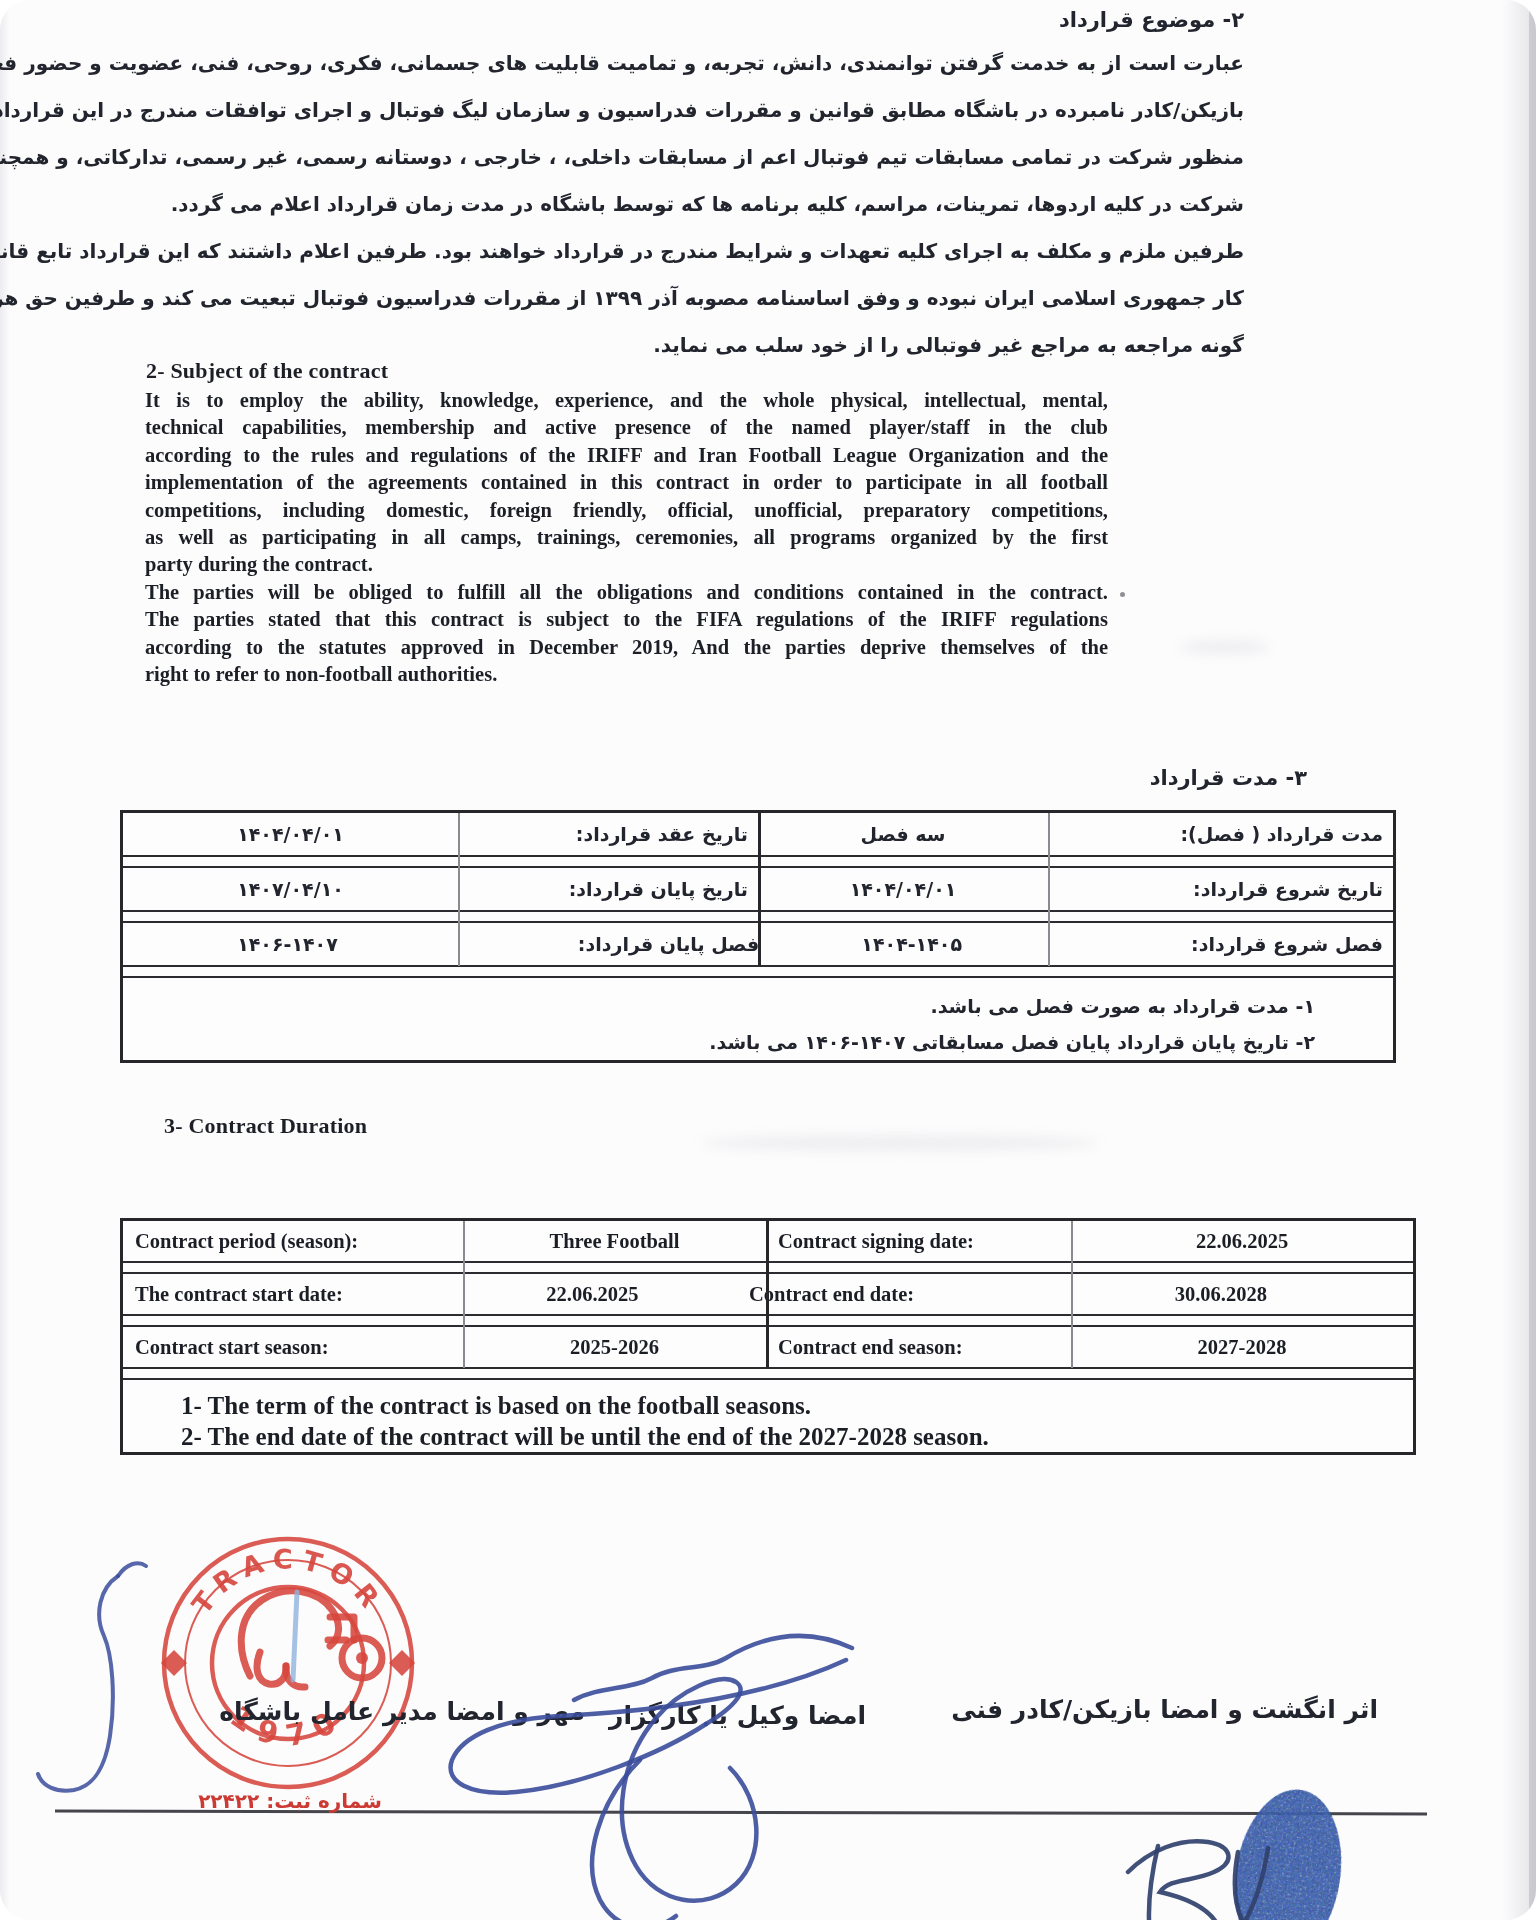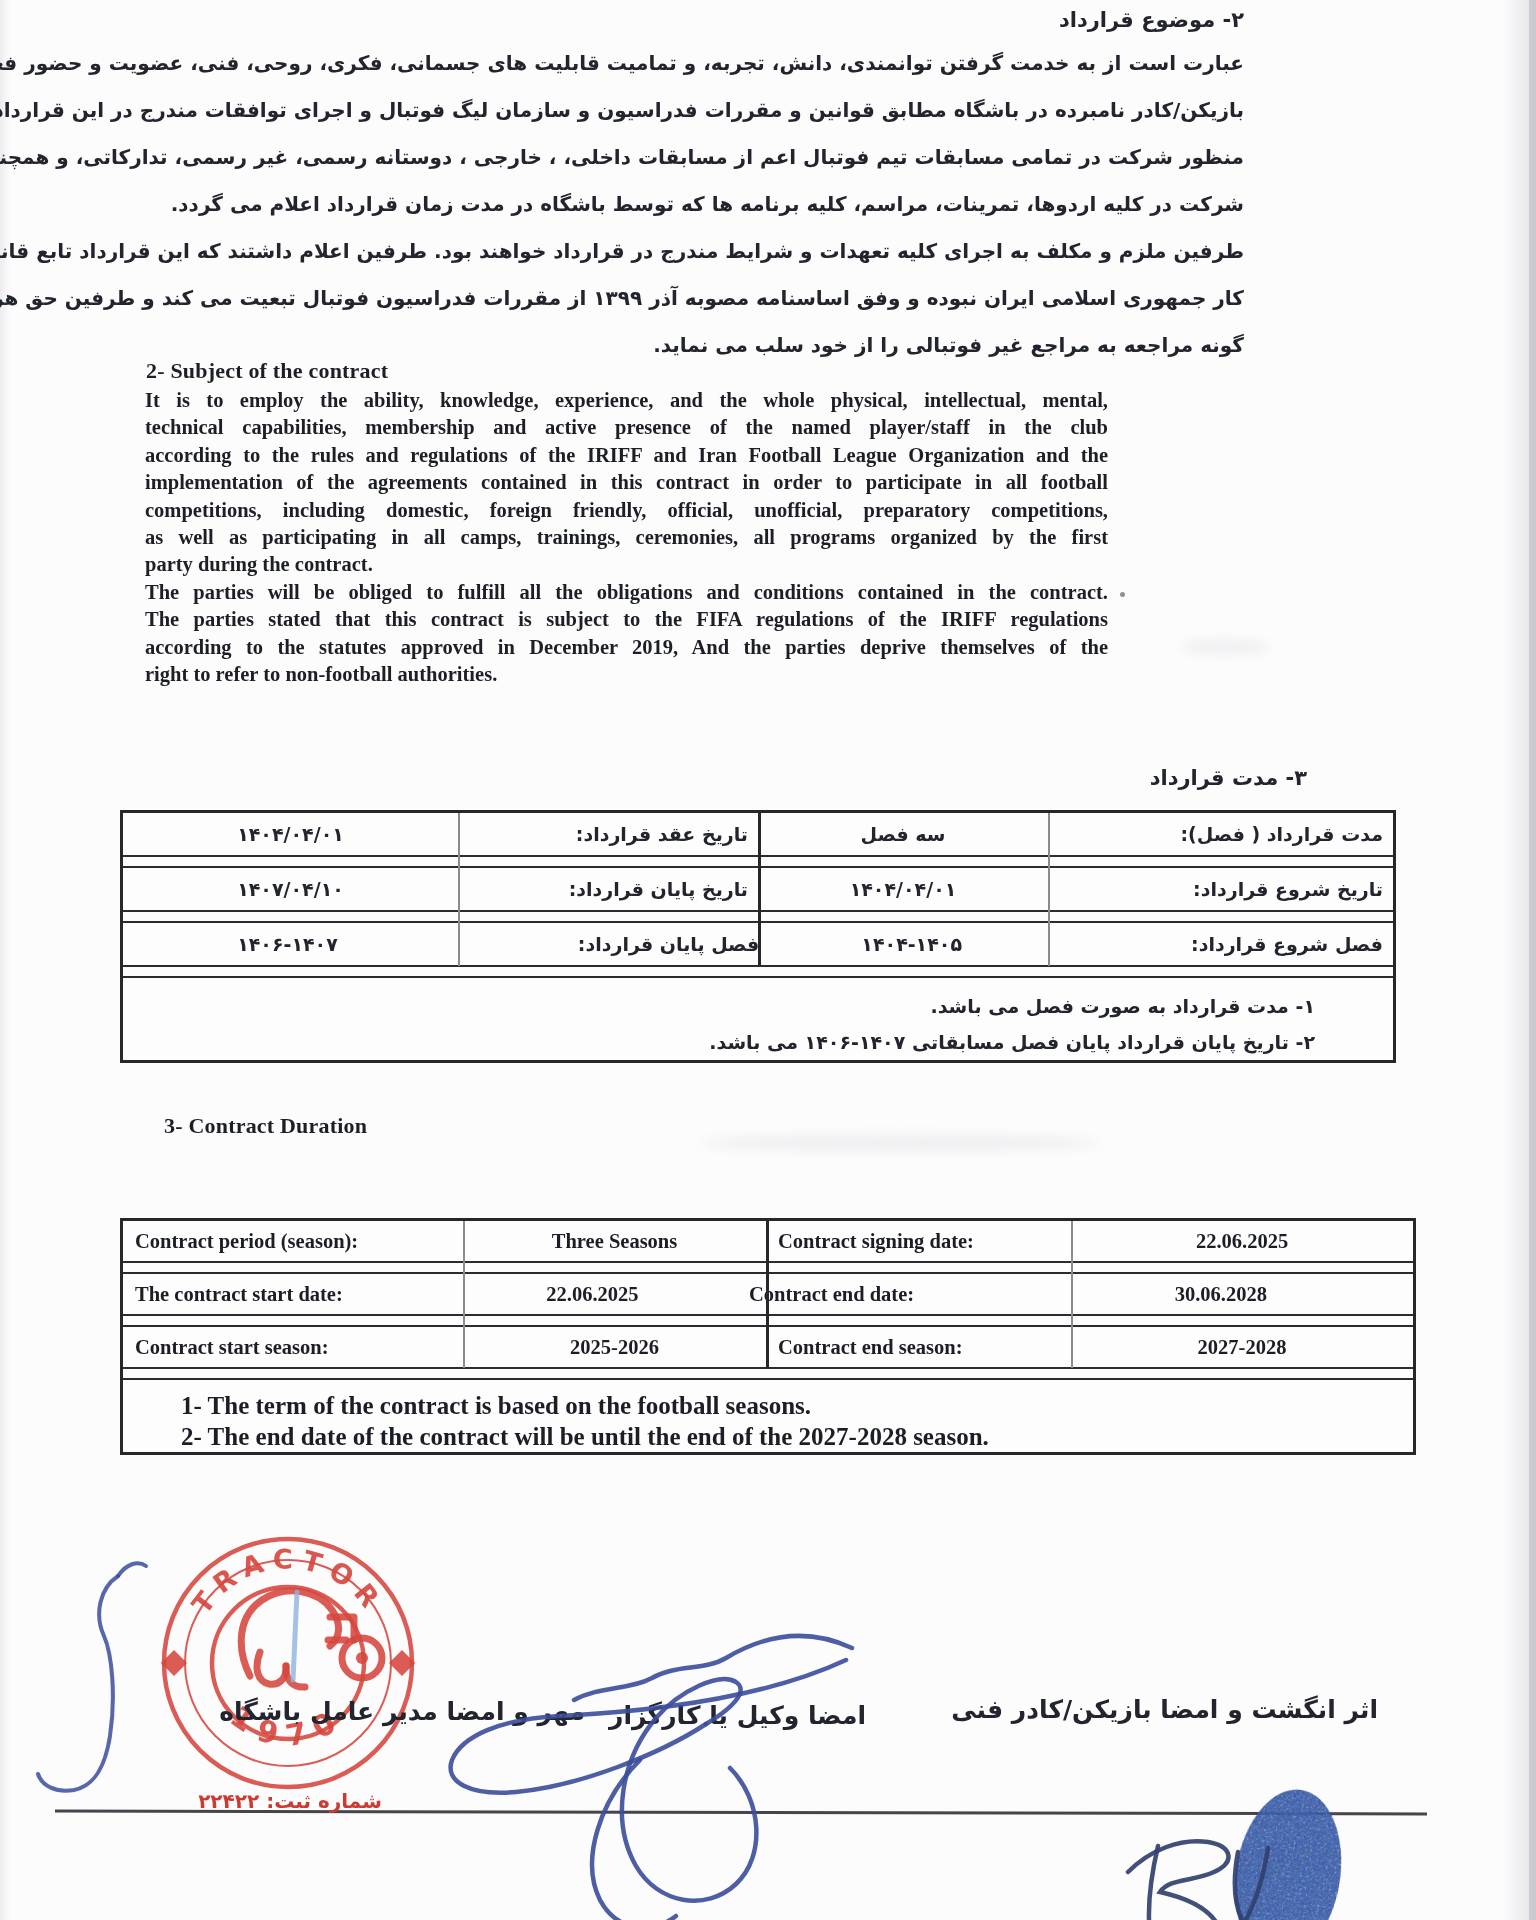--- a/index.html
+++ b/index.html
@@ -1,17 +1,17 @@
 <!DOCTYPE html>
 <html><head>
 <meta charset="utf-8">
 <style>
   html,body{margin:0;padding:0;background:#ffffff;}
   .page{position:relative;width:1536px;height:1920px;margin:0 auto;background:#fcfcfd;overflow:hidden;
-        font-family:"DejaVu Sans",sans-serif;color:#1c1e26;}
+        font-family:"DejaVu Sans",sans-serif;color:#1c1e26;border-radius:30px;}
   
   .edge-right{position:absolute;top:0;right:0;width:34px;height:100%;
       background:linear-gradient(to right,rgba(140,140,155,0),rgba(140,140,155,0.22));}
   .edge-right2{position:absolute;top:0;right:0;width:7px;height:100%;background:rgba(120,120,135,0.25);}
   .edge-left{position:absolute;top:0;left:0;width:10px;height:100%;
       background:linear-gradient(to left,rgba(140,140,155,0),rgba(140,140,155,0.14));}
   .smudge{position:absolute;background:rgba(120,120,130,0.10);border-radius:50%;filter:blur(6px);}
 
   
   .fa{direction:rtl;font-family:"DejaVu Sans",sans-serif;font-weight:bold;}
@@ -131,21 +131,21 @@
     </div>
   </div>
 
   <div class="en en-heading" style="left:148px;top:1113px;margin-left:16px;">3- Contract Duration</div>
   <div class="ctable en-table" style="left:120px;top:1218px;width:1290px;">
     <div class="vl thin" style="left:340px;height:147px;"></div>
     <div class="vl thick" style="left:643px;height:147px;"></div>
     <div class="vl thin" style="left:948px;height:147px;"></div>
     <div class="trow en-row">
       <div class="cell lab-en" style="width:340px;">Contract period (season):</div>
-      <div class="cell val" style="width:303px;">Three Seasons</div>
+      <div class="cell val" style="width:303px;">Three Football</div>
       <div class="cell lab-en" style="width:305px;">Contract signing date:</div>
       <div class="cell val" style="width:342px;">22.06.2025</div>
     </div>
     <div class="hsep"></div>
     <div class="trow en-row">
       <div class="cell lab-en" style="width:340px;">The contract start date:</div>
       <div class="cell val" style="width:303px;">22.06.2025</div>
       <div class="cell lab-en" style="width:305px;">Contract end date:</div>
       <div class="cell val" style="width:403px;">30.06.2028</div>
     </div>

